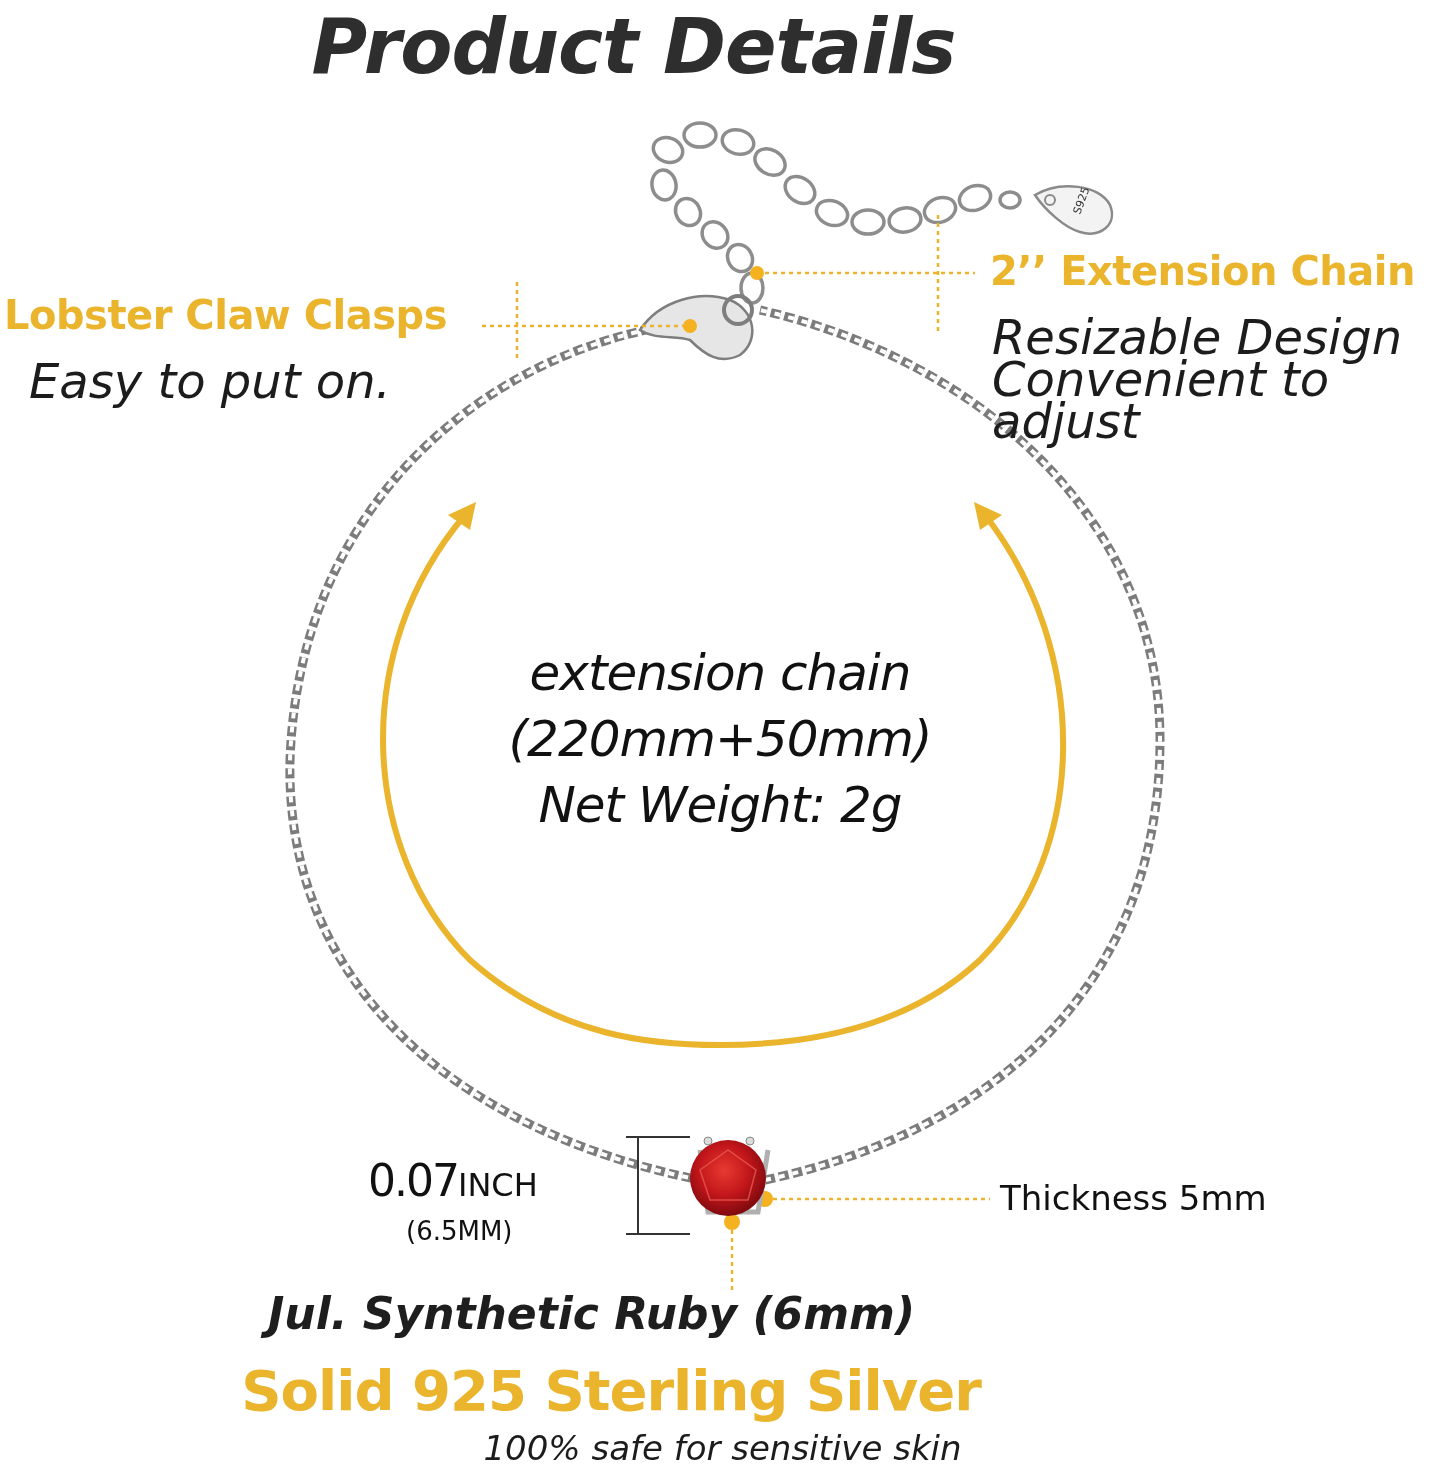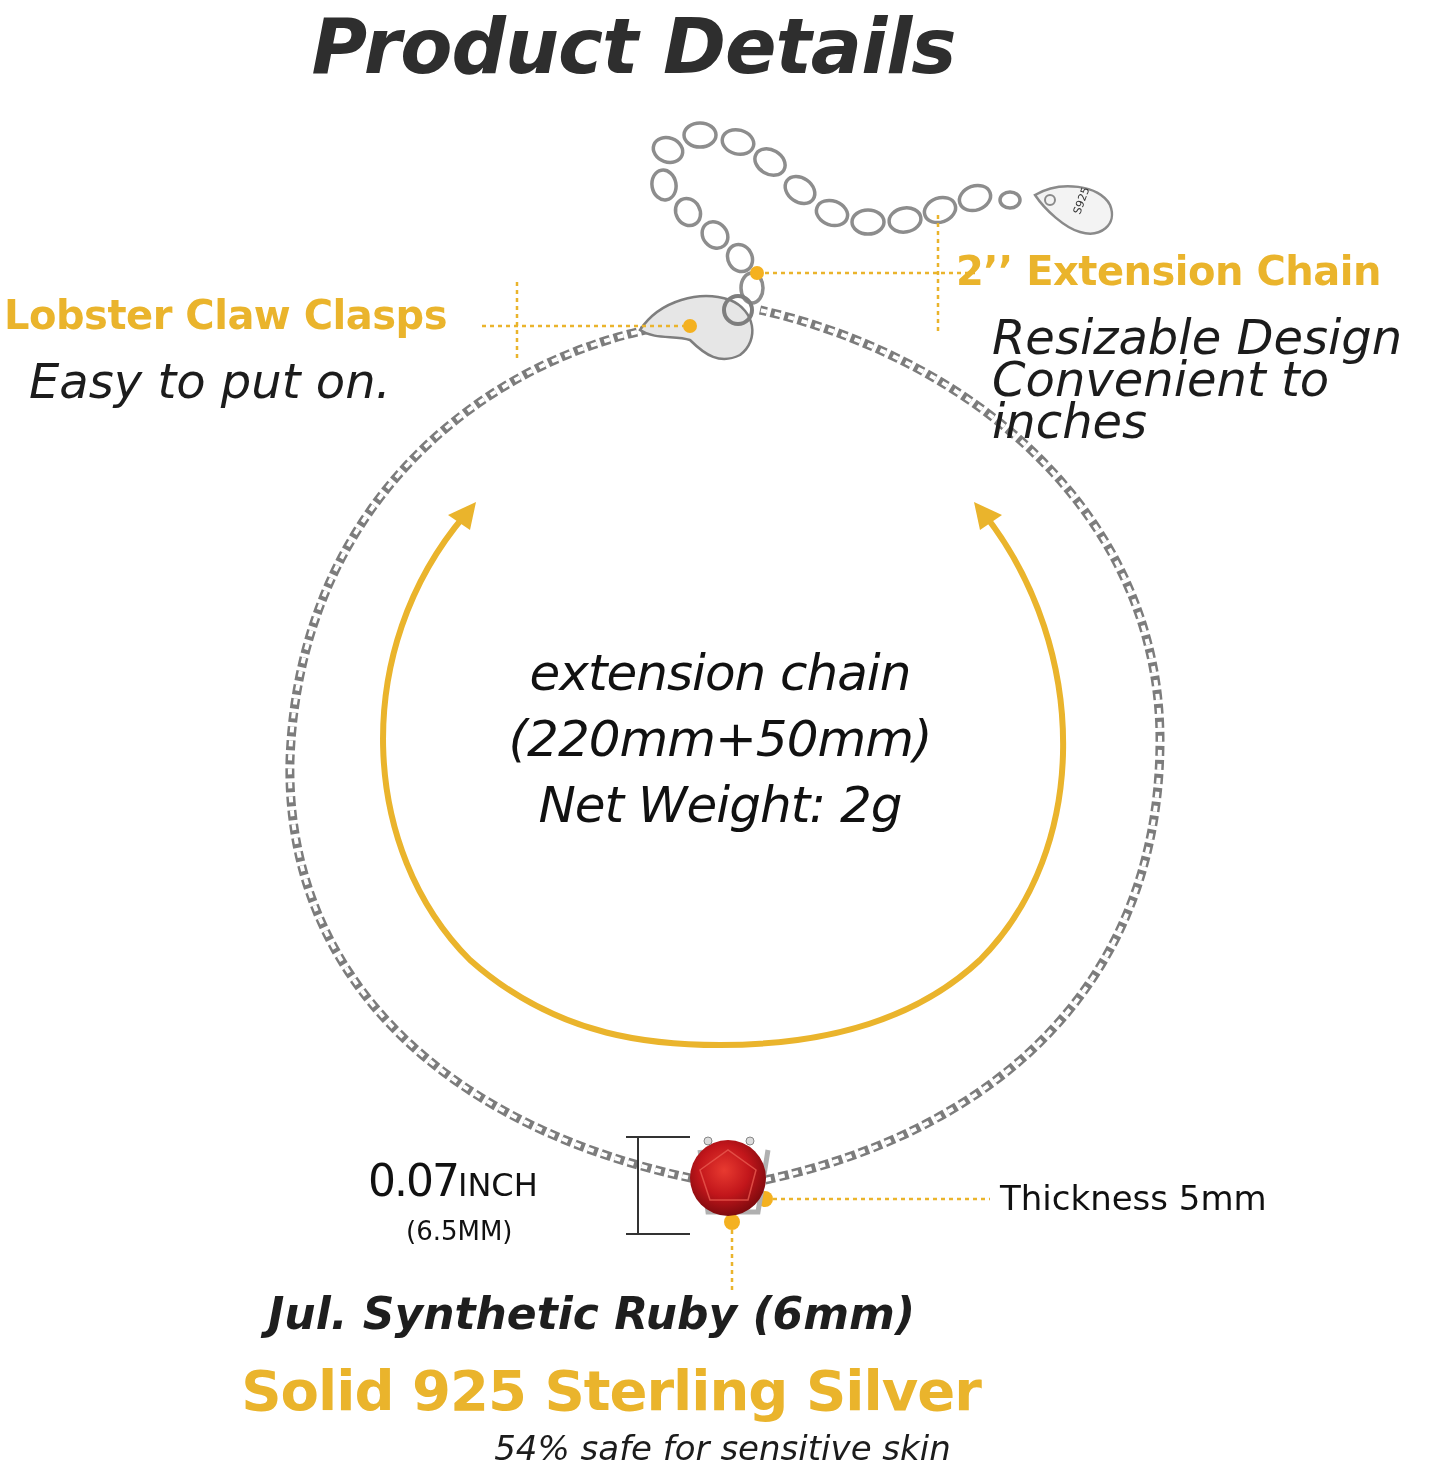--- a/index.html
+++ b/index.html
@@ -102,29 +102,29 @@
     <circle cx="708" cy="1141" r="4" fill="#dcdcdc" stroke="#888"></circle>
     <circle cx="750" cy="1141" r="4" fill="#dcdcdc" stroke="#888"></circle>
   </g>
 </svg>
 
 <div class="abs title">Product Details</div>
 
 <div class="abs label-gold gold" style="left:4px; top:292px;">Lobster Claw Clasps</div>
 <div class="abs label-sub" style="left:4px; top:360px;margin-left:25px;">Easy to put on.</div>
 
-<div class="abs label-gold gold" style="left:956px; top:248px;text-align:center;">2’’ Extension Chain</div>
+<div class="abs label-gold gold" style="left:990px; top:248px;text-align:center;">2’’ Extension Chain</div>
 <div class="abs label-sub" style="left:992px; top:316px;">Resizable Design</div>
-<div class="abs label-sub" style="left:992px; top:358px;">Convenient  to inches</div>
+<div class="abs label-sub" style="left:992px; top:358px;">Convenient  to adjust</div>
 
 <div class="abs center-text">
   <div>extension chain</div>
   <div>(220mm+50mm)</div>
   <div>Net Weight: 2g</div>
 </div>
 
 <div class="abs gem-dim-big" style="left:368px; top:1155px;"><span>0.07</span><small>INCH</small></div>
 <div class="abs gem-dim-mm" style="left:406px; top:1216px;">(6.5MM)</div>
 <div class="abs thickness" style="left:1000px; top:1178px;">Thickness 5mm</div>
 
 <div class="abs ruby-label">Jul. Synthetic Ruby (6mm)</div>
 <div class="abs silver-label gold">Solid 925 Sterling Silver</div>
-<div class="abs safe-label">54% safe for sensitive skin</div>
+<div class="abs safe-label">100% safe for sensitive skin</div>
 
 </body></html>

